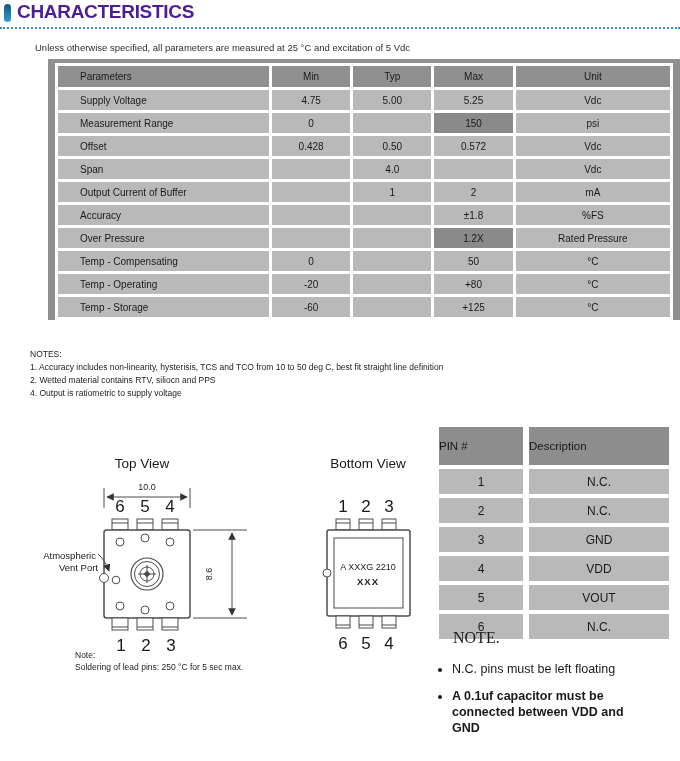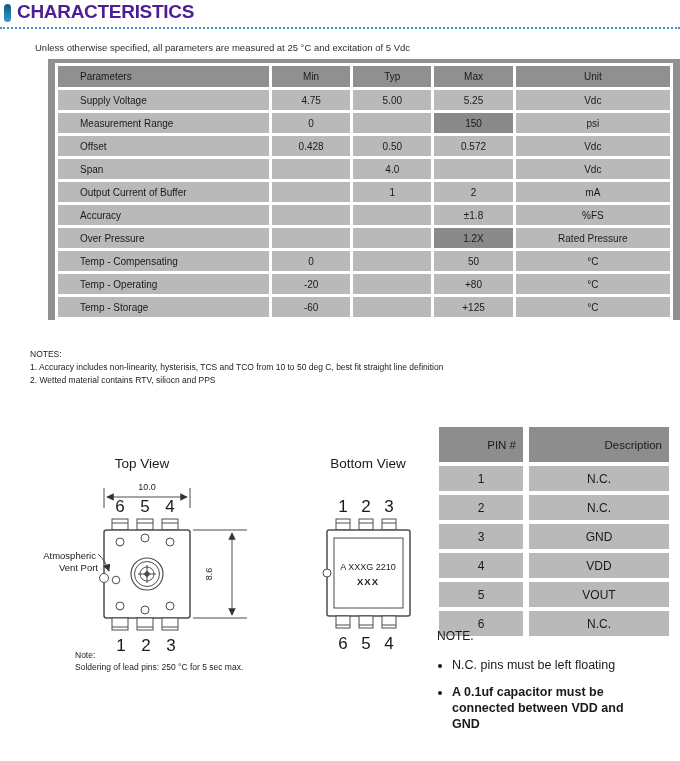--- a/index.html
+++ b/index.html
@@ -24,26 +24,26 @@
   table.char th { background:#909090; font-weight:normal; font-size:10px; height:21px; text-align:center; padding:0; }
   table.char td { background:#b9b9b9; font-size:10px; height:20px; text-align:center; padding:0; }
   table.char th.c-param, table.char td.c-param { text-align:left; padding-left:22px; }
   table.char td.hl { background:#8a8a8a; }
 
   
   .notes { left:30px; top:348px; font-size:8.5px; line-height:13px; color:#222; }
 
   
   table.pins { position:absolute; left:433px; top:423px; border-collapse:separate; border-spacing:6px 4px; table-layout:fixed; }
-  table.pins th { background:#8d8d8d; font-weight:normal; font-size:11.5px; height:21px; text-align:right; padding:7px; }
+  table.pins th { background:#8d8d8d; font-weight:normal; font-size:11.5px; height:38px; text-align:left; padding:0; }
   table.pins td { background:#b9b9b9; font-size:12px; height:25px; text-align:center; padding:0; }
 
   
   .note-block { left:437px; top:629px; width:228px; }
-  .note-title { font-size:12px; margin:0 0 4px 0; }
+  .note-title { font-size:16px; margin:0 0 4px 16px;font-family:Liberation Serif, serif; }
   .note-block ul { margin:0; padding-left:15px; list-style:disc; }
   .note-block li { font-size:12.5px; line-height:15px; margin-top:15px; }
   .note-block li.b2 { font-weight:bold; width:180px; line-height:16px; margin-top:11px; }
 
   
   svg text { font-family:"Liberation Sans", sans-serif; fill:#1a1a1a; }
   .dg-title { font-size:13.5px; }
   .dg-pin { font-size:17px; }
   .dg-dim { font-size:9px; }
   .dg-small { font-size:9.5px; }
@@ -162,20 +162,21 @@
     <td class="cell-max">+125</td>
     <td>°C</td>
   </tr>
 </tbody>
 </table>
 
 <div class="abs notes">
   <div>NOTES:</div>
   <div>1. Accuracy includes non-linearity, hysterisis, TCS and TCO from 10 to 50 deg C, best fit straight line definition</div>
   <div>2. Wetted material contains RTV, siliocn and PPS</div>
+  <div>4. Output is ratiometric to supply voltage</div>
 </div>
 
 <svg class="abs" style="left:25px; top:450px;" width="230" height="232" viewBox="0 0 230 232">
   <defs>
     <marker id="arr" viewBox="0 0 10 10" refX="9" refY="5" markerWidth="7.5" markerHeight="7.5" orient="auto-start-reverse">
       <path d="M0,0 L10,5 L0,10 z" fill="#333"></path>
     </marker>
   </defs>
 
   <text class="dg-title" x="117" y="18" text-anchor="middle">Top View</text>

